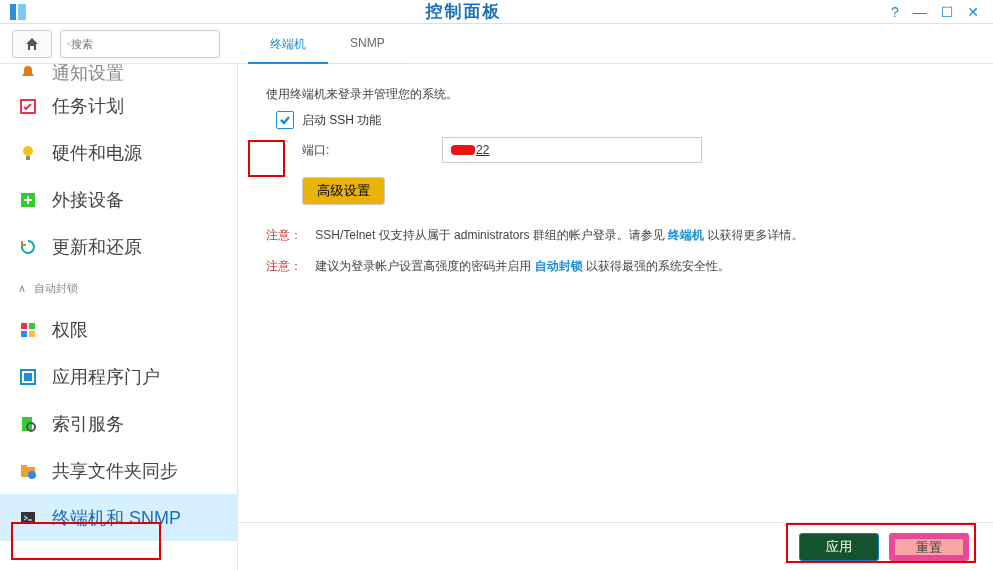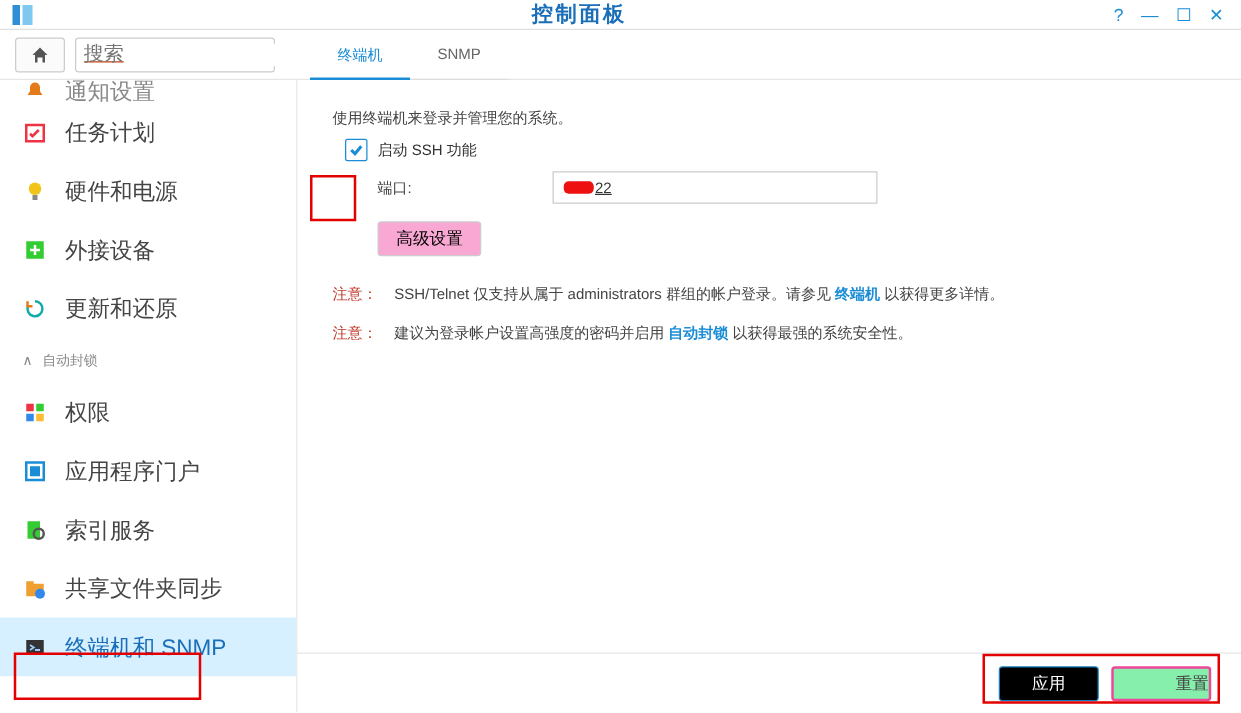--- a/index.html
+++ b/index.html
@@ -8,21 +8,21 @@
 
 .titlebar { height: 24px; background: #fff; display: flex; align-items: center; border-bottom: 1px solid #e0e0e0; }
 .titlebar .icon-box { width: 36px; height: 24px; display: flex; align-items: center; justify-content: center; }
 .titlebar .title { flex: 1; text-align: center; color: #1a6fb8; font-size: 17px; font-weight: bold; letter-spacing: 2px; }
 .titlebar .win-controls { display: flex; gap: 14px; padding-right: 14px; color: #1a8dd6; font-size: 14px; }
 
 
 .toprow { height: 40px; display: flex; align-items: center; border-bottom: 1px solid #e6e6e6; }
 .home-btn { width: 40px; height: 28px; margin-left: 12px; border: 1px solid #ccc; border-radius: 3px; display: flex; align-items: center; justify-content: center; background: #fbfbfb; }
 .search-wrap { margin-left: 8px; width: 160px; height: 28px; border: 1px solid #ccc; border-radius: 3px; display: flex; align-items: center; padding: 0 6px; background: #fff; }
-.search-wrap input { border: none; outline: none; flex: 1; font-size: 16px; color: #c2410c; text-decoration: underline; }
+.search-wrap input { border: none; outline: none; flex: 1; font-size: 11px; color: #c2410c; }
 .tabs-area { flex: 1; display: flex; align-items: flex-end; height: 40px; padding-left: 28px; }
 .inner-tabs { display: flex; border-bottom: 1px solid #ddd; margin-top: 4px; }
 .inner-tab { padding: 10px 22px; font-size: 12px; color: #666; cursor: pointer; position: relative; }
 .inner-tab.active { color: #1a8dd6; }
 .inner-tab.active::after { content: ""; position: absolute; left: 0; right: 0; bottom: -1px; height: 2px; background: #1a8dd6; }
 
 
 .body { display: flex; height: calc(570px - 24px - 40px); }
 .sidebar { width: 238px; border-right: 1px solid #e6e6e6; overflow-y: auto; padding-top: 0; }
 .side-item { height: 47px; display: flex; align-items: center; padding-left: 18px; gap: 14px; color: #444; cursor: pointer; font-size: 18px; }
@@ -37,27 +37,27 @@
 .hint { color: #444; margin: 8px 0 0; }
 .row { display: flex; align-items: center; margin: 8px 0; }
 .chk { width: 18px; height: 18px; border: 1px solid #aaa; border-radius: 2px; display: inline-flex; align-items: center; justify-content: center; margin-right: 8px; background: #fff; }
 .chk.checked { border-color: #1a8dd6; color: #1a8dd6; }
 .chk.checked svg { display: block; }
 .chk svg { display: none; }
 .indent { margin-left: 36px; }
 .label { color: #444; min-width: 120px; }
 .port-input { width: 260px; height: 26px; border: 1px solid #ccc; padding: 0 8px; margin-left: 20px; display: inline-flex; align-items: center; text-decoration: underline; }
 .port-redact { display:inline-block; width: 24px; height: 10px; background: #e11; border-radius: 4px; margin-right: 1px; }
-.adv-btn { margin-top: 6px; height: 28px; padding: 1px 14px; border: 1px solid #ccc; background: #f9a8d4; border-radius: 3px; cursor: pointer; }
+.adv-btn { margin-top: 6px; height: 28px; padding: 1px 14px; border: 1px solid #ccc; background: #eab308; border-radius: 3px; cursor: pointer; }
 .note { margin-top: 22px; color: #444; }
 .note .warn { color: #c0392b; margin-right: 10px; }
 .note .link { color: #1a8dd6; font-weight: bold; cursor: pointer; }
 .footer { height: 48px; border-top: 1px solid #e6e6e6; display: flex; align-items: center; justify-content: flex-end; padding-right: 24px; gap: 10px; }
-.btn-primary { width: 80px; height: 28px; background: #000000; color: #fff; border: 1px solid #147cbf; border-radius: 3px; }
-.btn-default { width: 80px; height: 28px; background: #86efac; color: #444; border: 2px solid #ec4899; border-radius: 3px; text-align: right; }
+.btn-primary { width: 80px; height: 28px; background: #14532d; color: #fff; border: 1px solid #147cbf; border-radius: 3px; }
+.btn-default { width: 80px; height: 28px; background: #fca5a5; color: #444; border: 6px solid #ec4899; border-radius: 3px; }
 
 
 .hl-ssh { border: 2px solid #e30000; position: absolute; pointer-events: none; }
 .hl1 { left: 10px; top: 76px; width: 37px; height: 37px; }
 .hl-sidebar-sel { position: absolute; left: 11px; top: 522px; width: 150px; height: 38px; border: 2px solid #e30000; pointer-events:none; }
 .hl-apply { position: absolute; right: 17px; bottom: 7px; width: 190px; height: 40px; border: 2px solid #e30000; pointer-events:none; }
 
 
 svg { display: block; }
 .chev { color:#888; }

